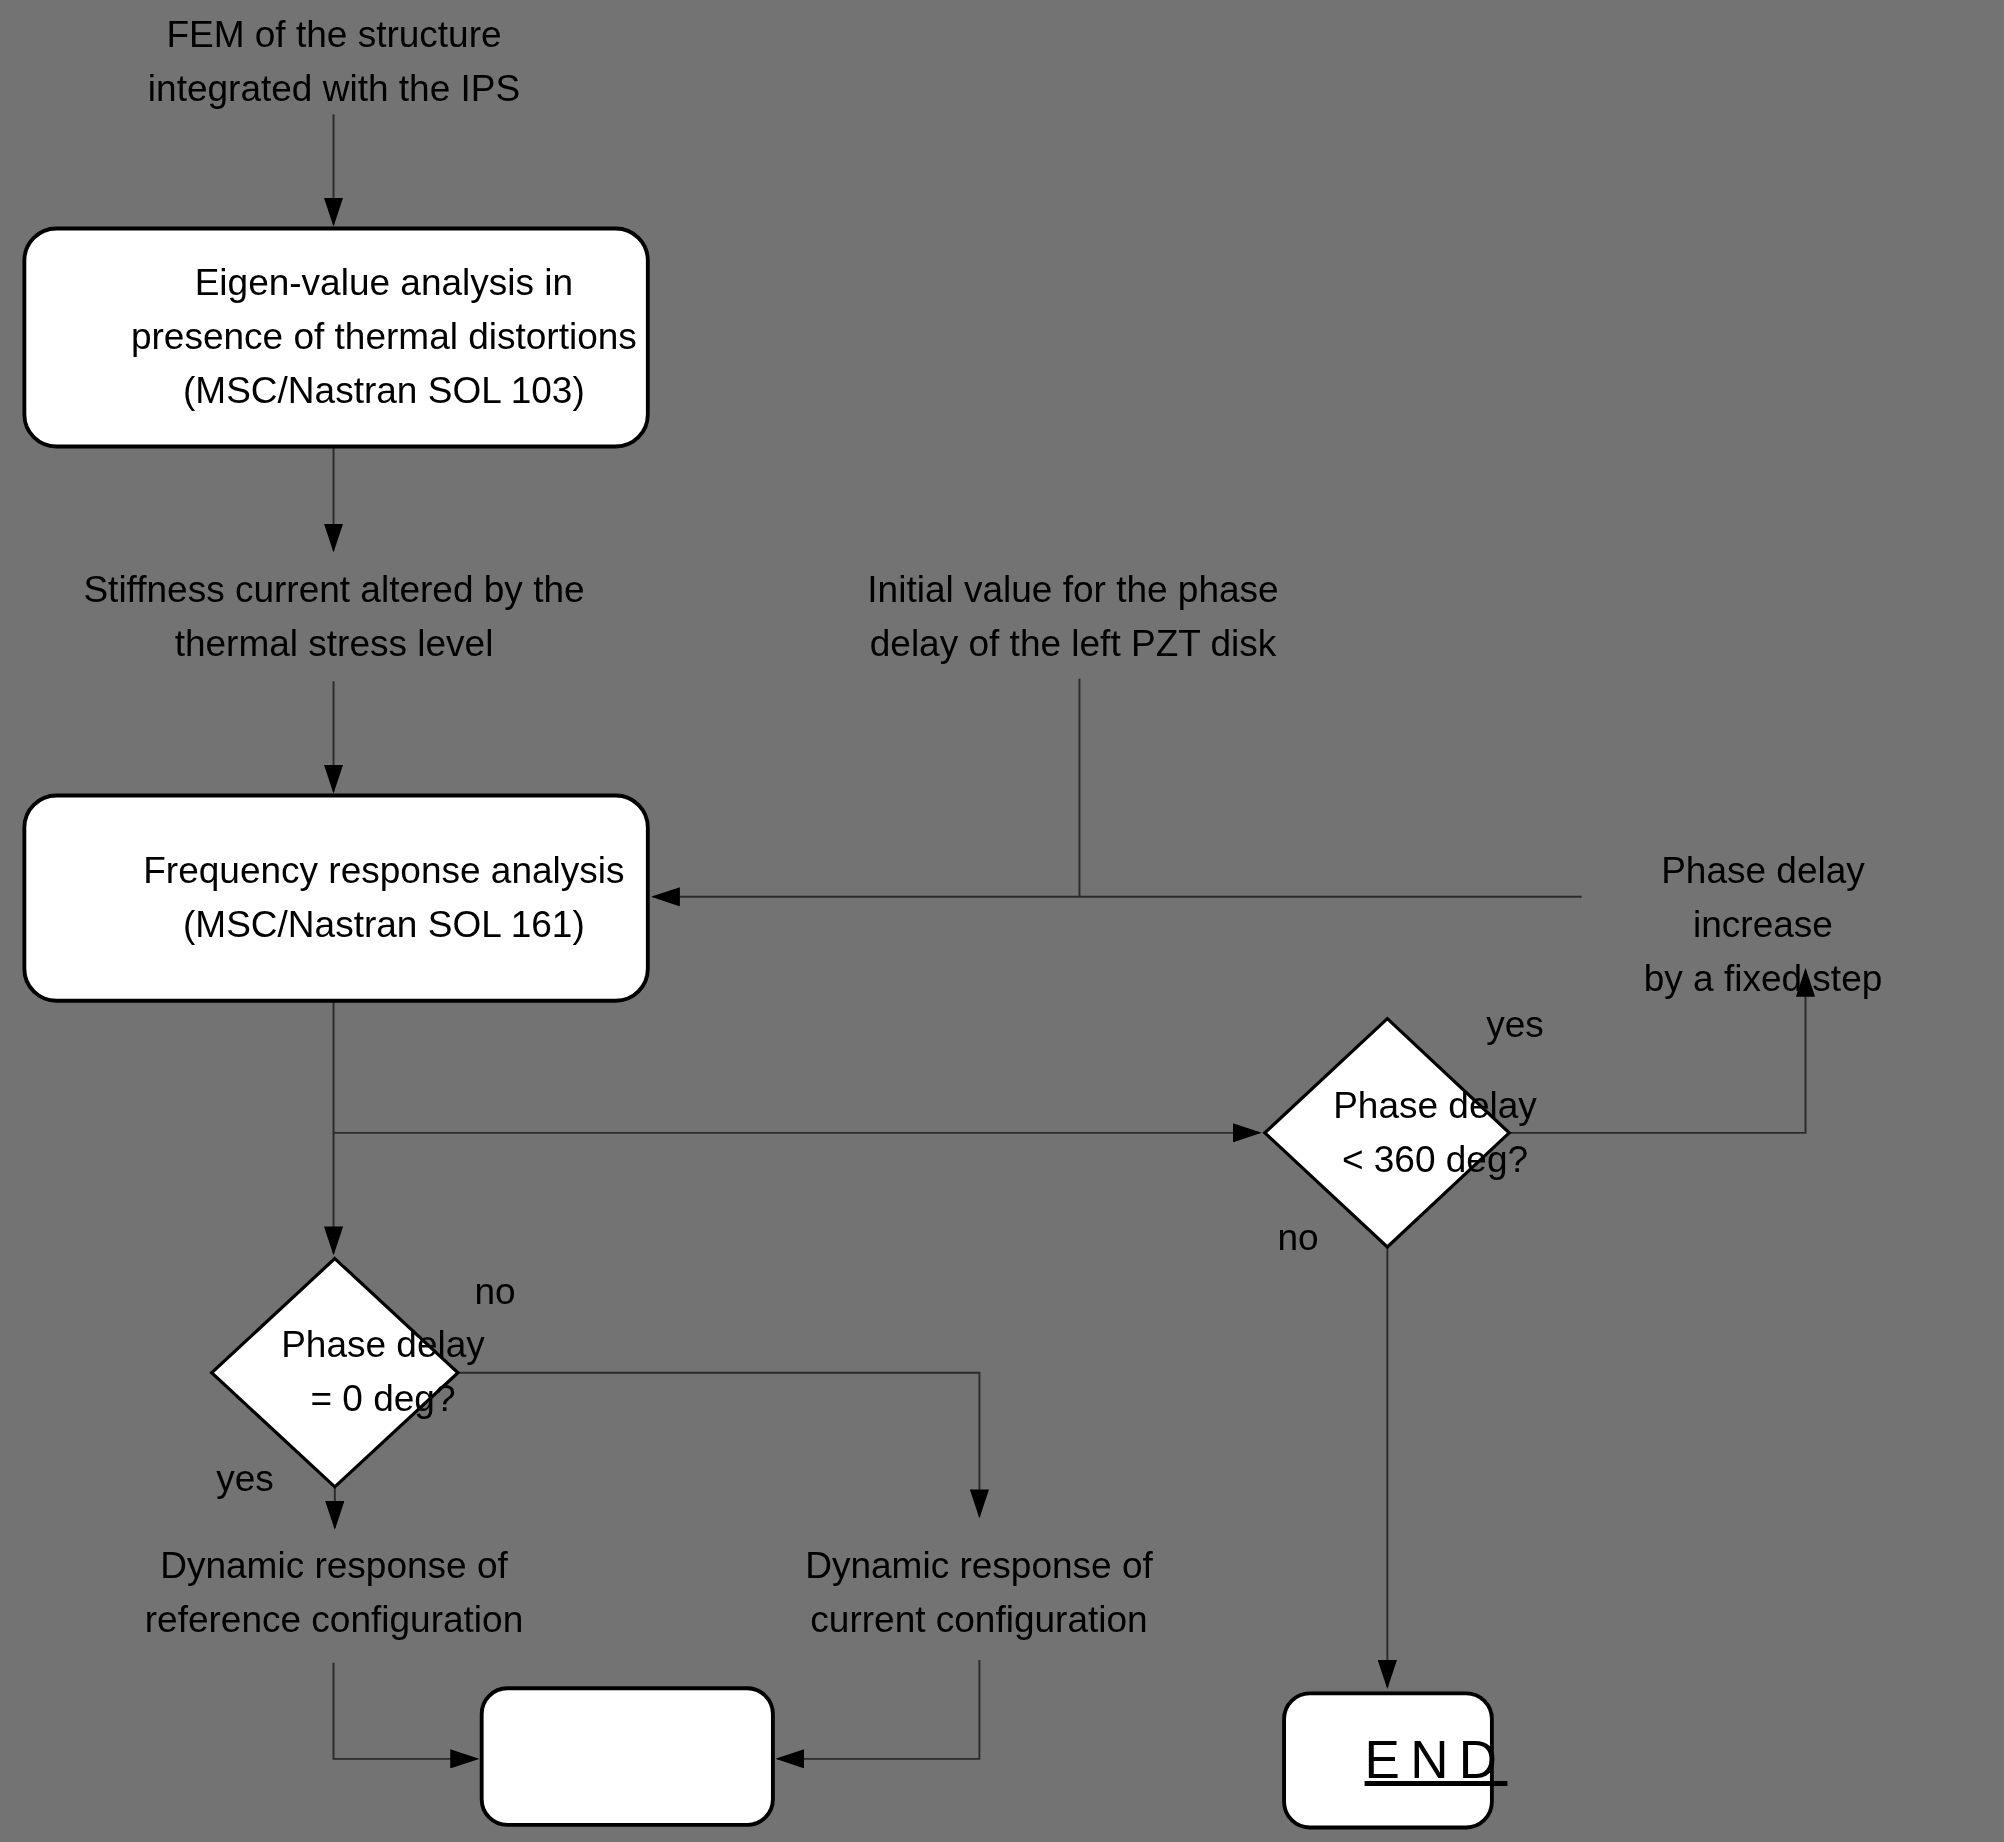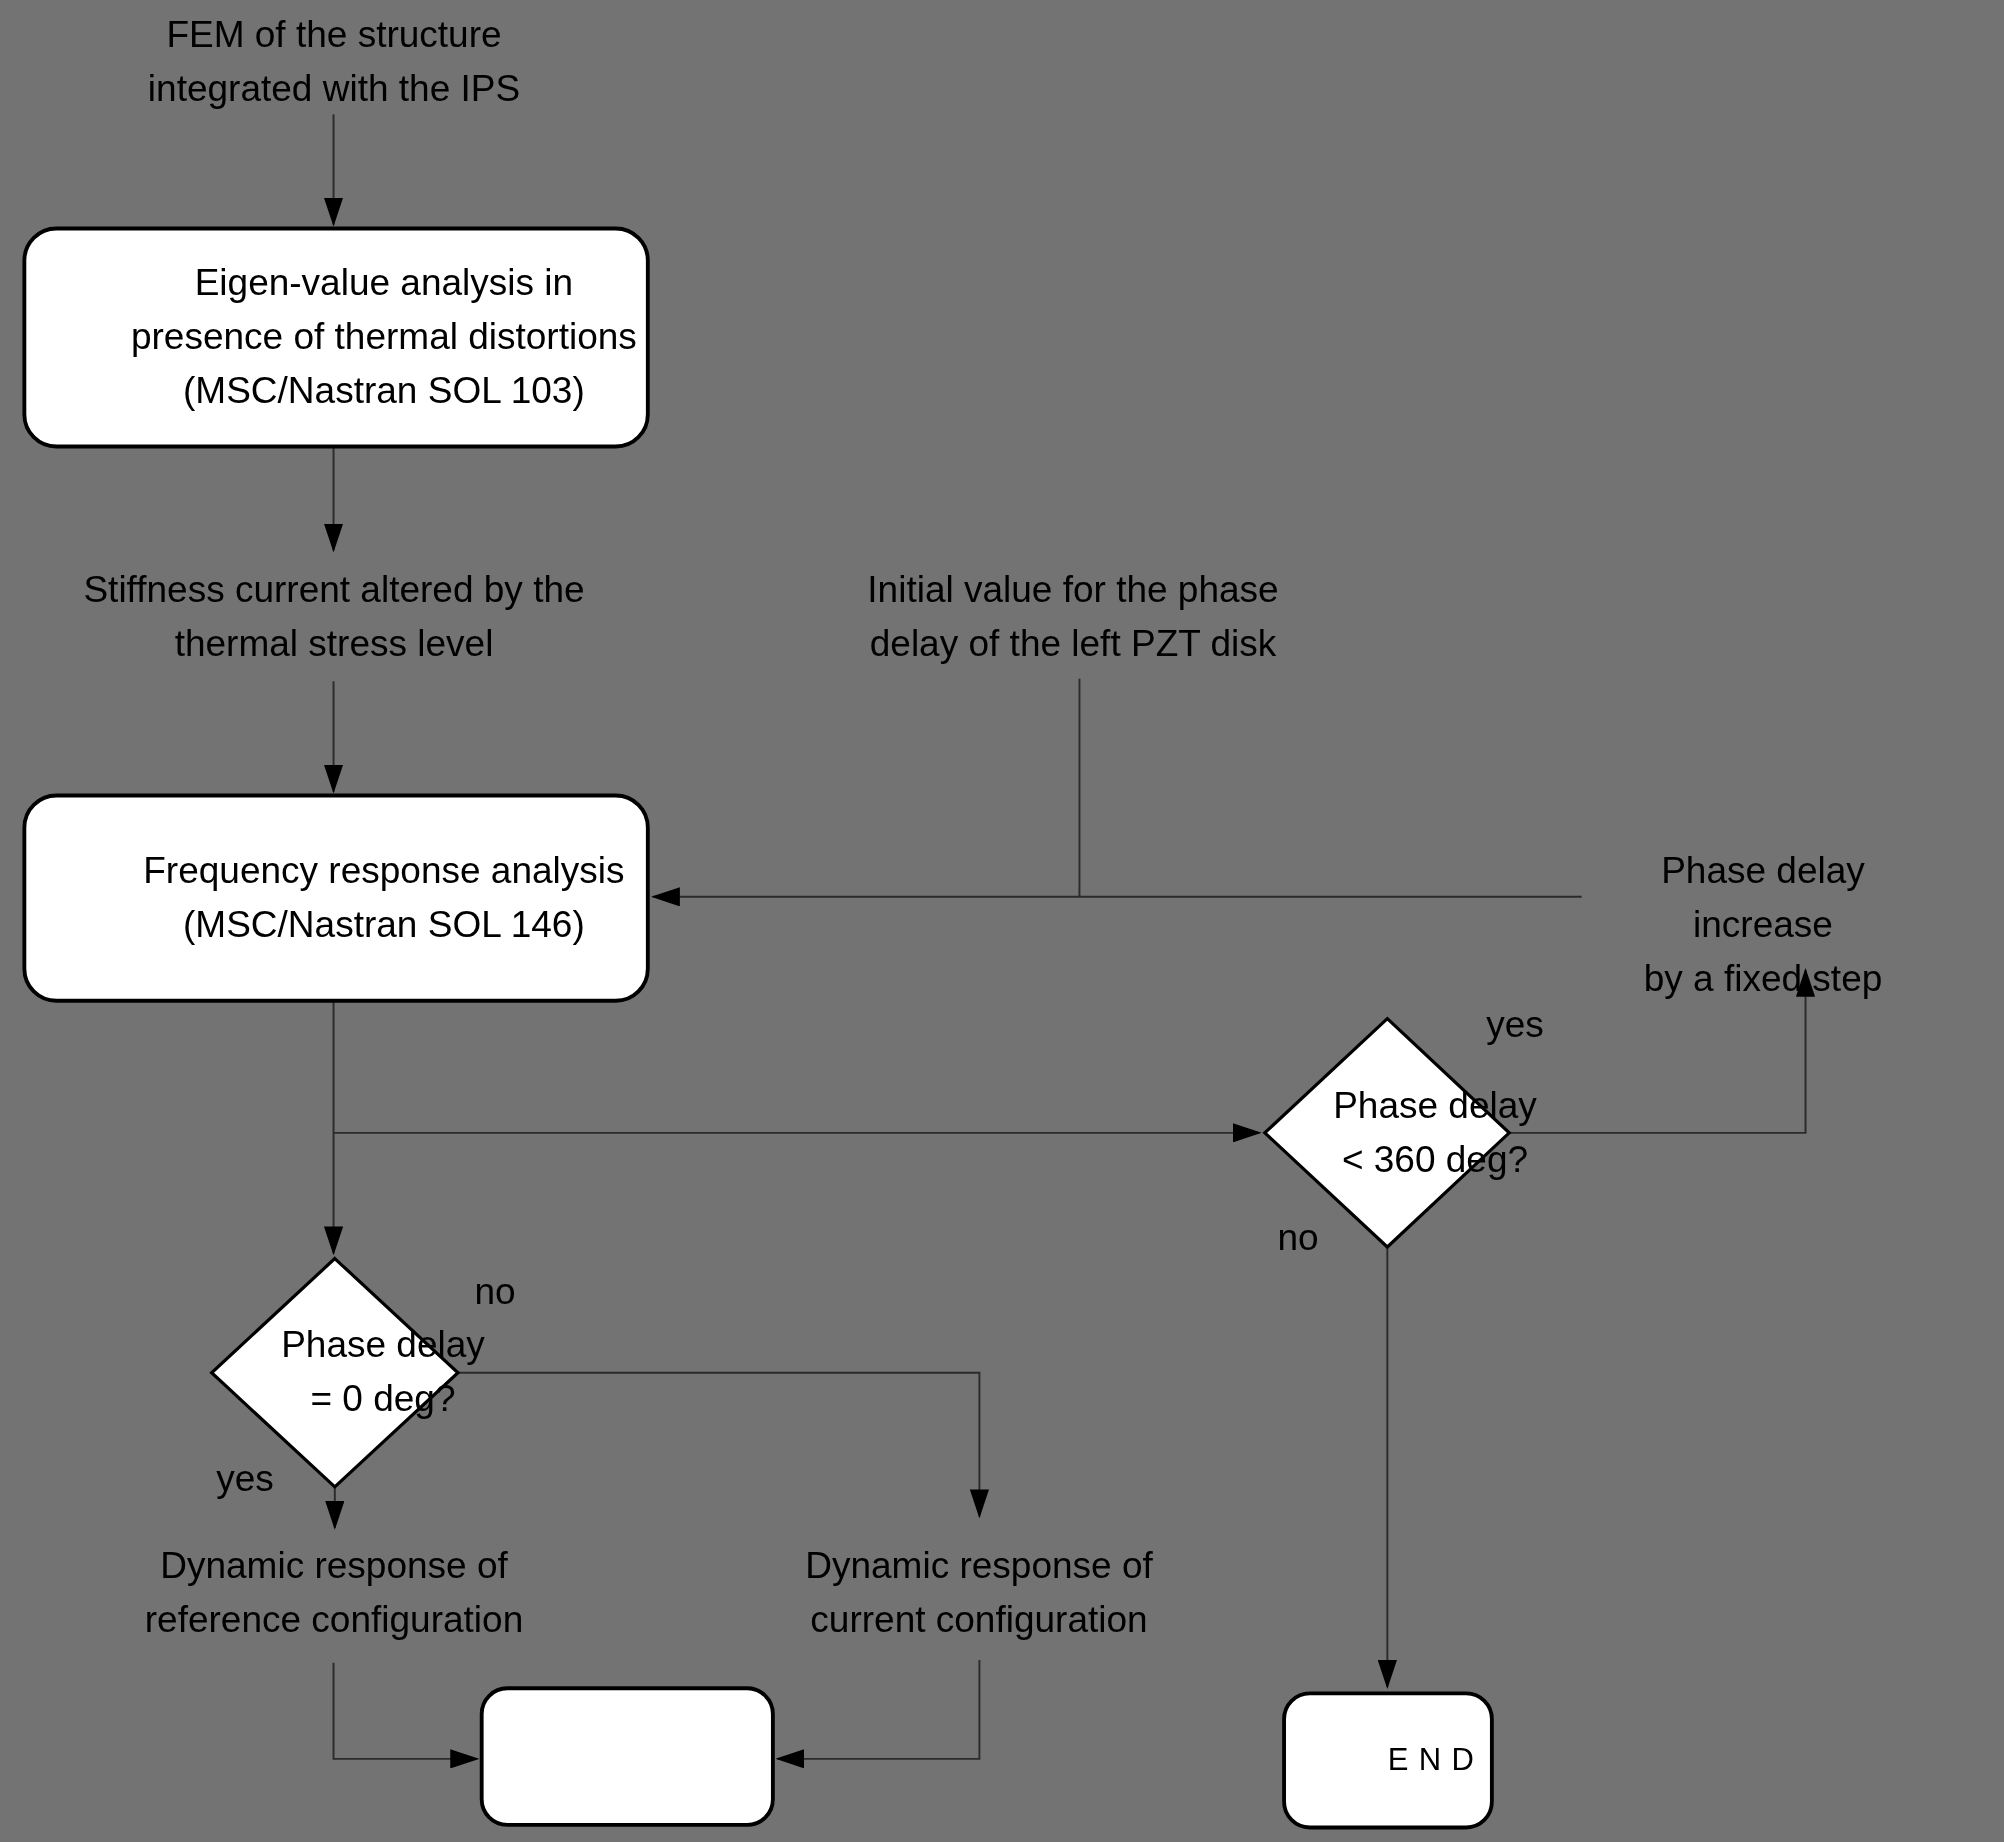--- a/index.html
+++ b/index.html
@@ -26,21 +26,21 @@
     text-align:center;
     font-size:37px;line-height:54px;
     white-space:pre-line;
     margin-left:48px;
   }
   .edge-label{
     position:absolute;
     transform:translateX(-50%);
     font-size:37px;line-height:41px;text-align:center;
   }
-  .end-text{font-size:31px;letter-spacing:10.3px;}
+  .end-text{font-size:53px;letter-spacing:10.3px;text-decoration:underline;}
 </style>
 </head>
 <body>
 
 <div class="canvas">
 
   <svg class="wires" viewBox="0 0 3126 2873" fill="none">
     <defs>
       <marker id="arr" viewBox="0 0 15 10" refX="14" refY="5" markerWidth="15" markerHeight="10" orient="auto-start-reverse">
         <path d="M0,0 L15,5 L0,10 Z" fill="#000"></path>
@@ -85,21 +85,21 @@
 reference configuration</div>
 
   <div class="txt centered" style="left:979px;top:1539px;">Dynamic response of
 current configuration</div>
 
   <div class="shape-label" style="left:24.4px;top:228px;width:623px;height:218px;">Eigen-value analysis in
 presence of thermal distortions
 (MSC/Nastran SOL 103)</div>
 
   <div class="shape-label" style="left:24.4px;top:795px;width:623px;height:205px;">Frequency response analysis
-(MSC/Nastran SOL 146)</div>
+(MSC/Nastran SOL 161)</div>
 
   <div class="shape-label" style="left:1265px;top:1019px;width:244px;height:228px;">Phase delay
 &lt; 360 deg?</div>
 
   <div class="shape-label" style="left:212px;top:1258px;width:246px;height:228px;">Phase delay
 = 0 deg?</div>
 
 
   <div class="shape-label end-text" style="left:1284px;top:1693px;width:208px;height:134px;">END</div>
 

